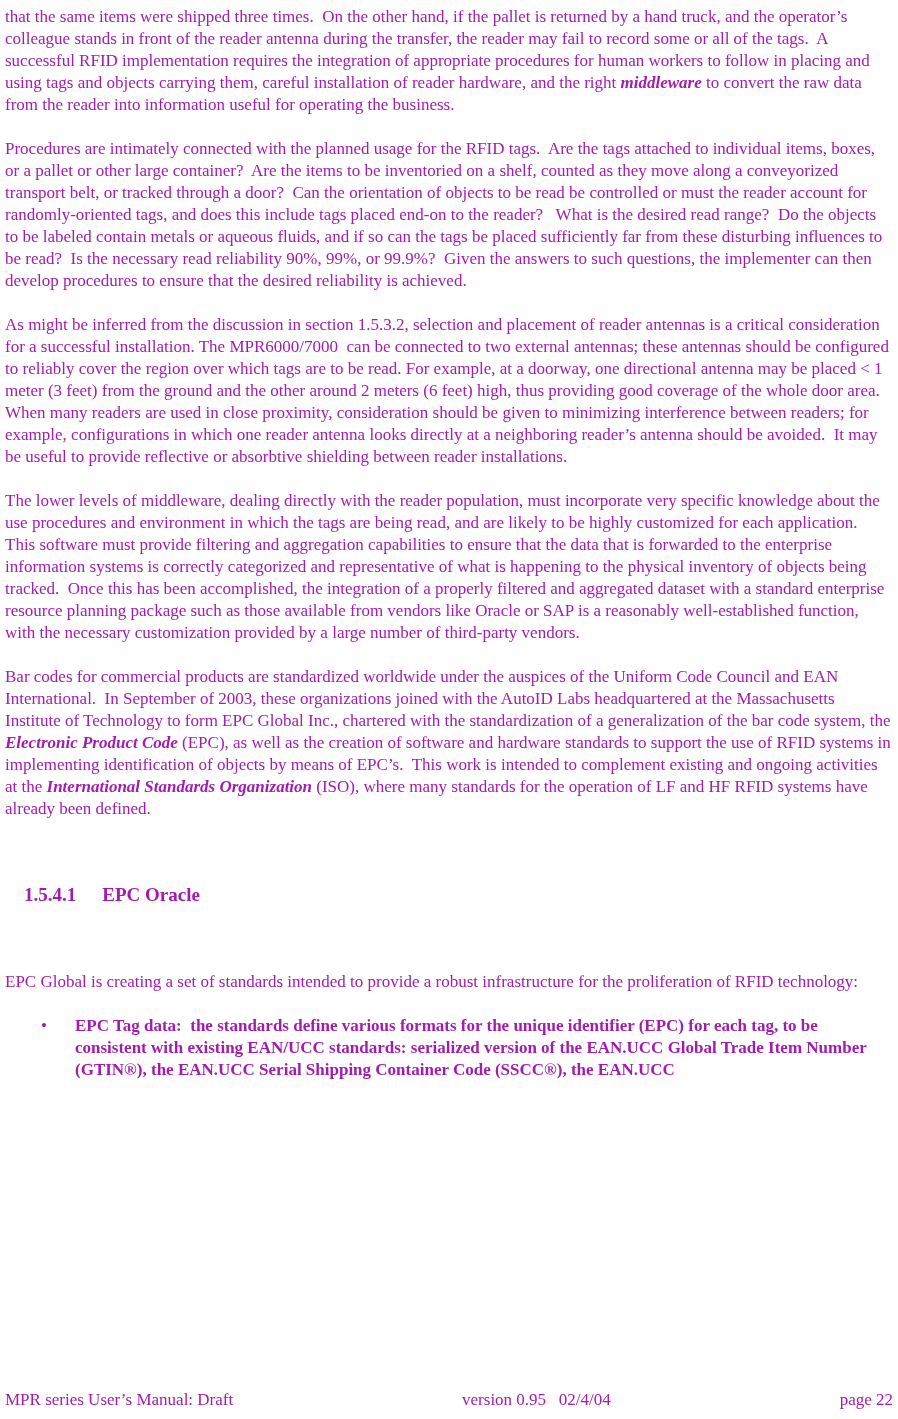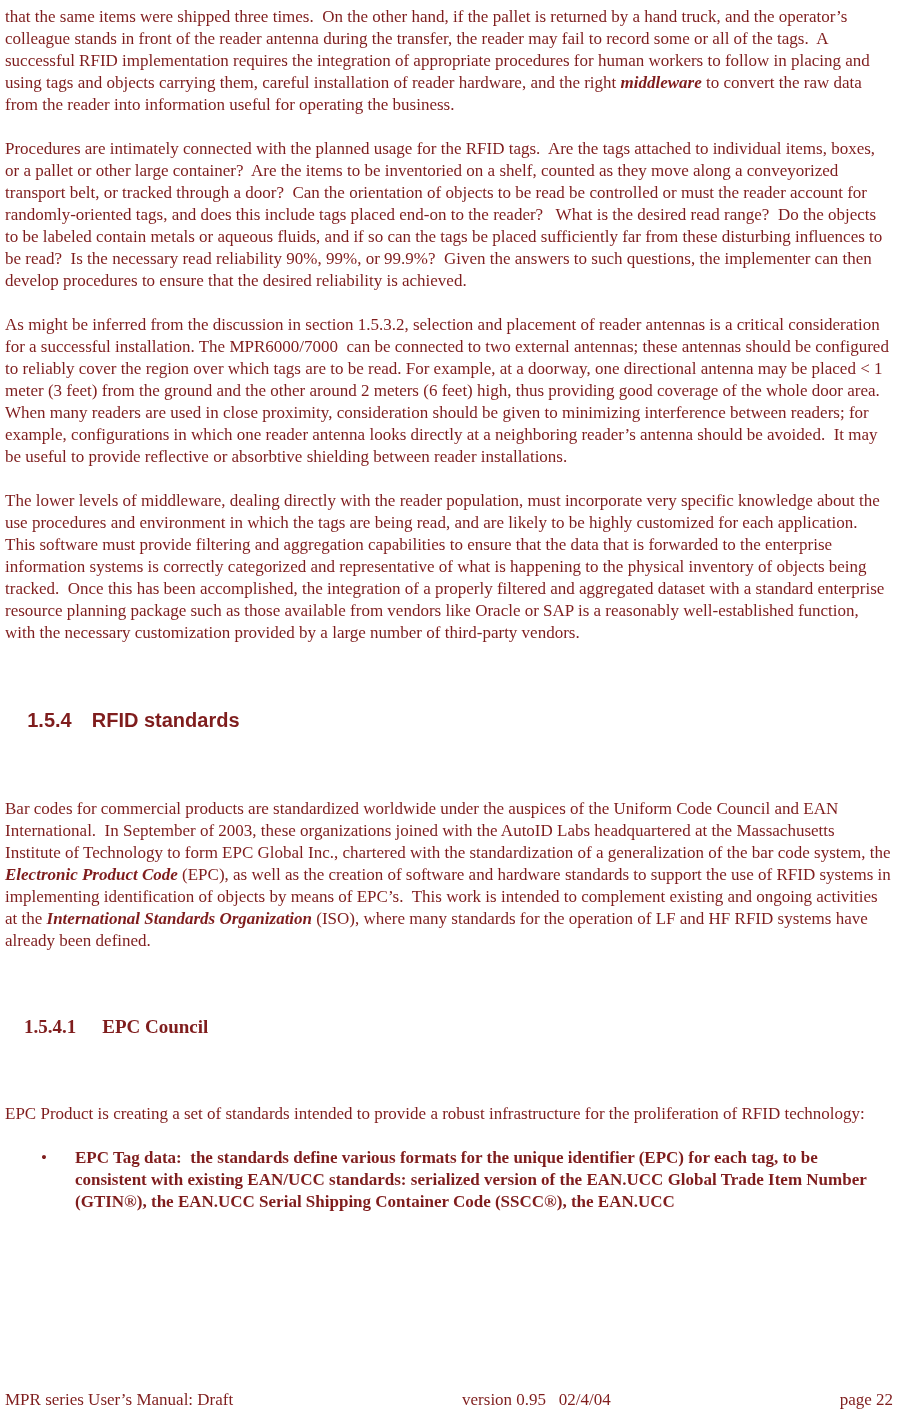--- a/index.html
+++ b/index.html
@@ -3,21 +3,21 @@
 <meta charset="utf-8">
 <style>
   * { margin: 0; padding: 0; box-sizing: border-box; }
   html, body { background: #ffffff; }
   .page {
     position: relative;
     width: 898px;
     height: 1419px;
     margin: 0 auto;
     background: #ffffff;
-    color: #7f1d1d;
+    color: #a21caf;
     font-family: "Liberation Serif", "DejaVu Serif", serif;
     font-size: 17px;
     line-height: 22px;
     padding: 6px 5px 0 5px;
     overflow: hidden;
   }
   p.body-text {
     margin: 0 0 22px 0;
     white-space: pre-wrap;
     text-align: left;
@@ -76,31 +76,28 @@
 <div class="page">
 
   <p class="body-text"><span>that the same items were shipped three times.  On the other hand, if the pallet is returned by a hand truck, and the operator’s colleague stands in front of the reader antenna during the transfer, the reader may fail to record some or all of the tags.  A successful RFID implementation requires the integration of appropriate procedures for human workers to follow in placing and using tags and objects carrying them, careful installation of reader hardware, and the right </span><span class="bold italic">middleware</span><span> to convert the raw data from the reader into information useful for operating the business.</span></p>
 
   <p class="body-text"><span>Procedures are intimately connected with the planned usage for the RFID tags.  Are the tags attached to individual items, boxes, or a pallet or other large container?  Are the items to be inventoried on a shelf, counted as they move along a conveyorized transport belt, or tracked through a door?  Can the orientation of objects to be read be controlled or must the reader account for randomly-oriented tags, and does this include tags placed end-on to the reader?   What is the desired read range?  Do the objects to be labeled contain metals or aqueous fluids, and if so can the tags be placed sufficiently far from these disturbing influences to be read?  Is the necessary read reliability 90%, 99%, or 99.9%?  Given the answers to such questions, the implementer can then develop procedures to ensure that the desired reliability is achieved.</span></p>
 
   <p class="body-text"><span>As might be inferred from the discussion in section 1.5.3.2, selection and placement of reader antennas is a critical consideration for a successful installation. The MPR6000/7000  can be connected to two external antennas; these antennas should be configured to reliably cover the region over which tags are to be read. For example, at a doorway, one directional antenna may be placed &lt; 1 meter (3 feet) from the ground and the other around 2 meters (6 feet) high, thus providing good coverage of the whole door area.  When many readers are used in close proximity, consideration should be given to minimizing interference between readers; for example, configurations in which one reader antenna looks directly at a neighboring reader’s antenna should be avoided.  It may be useful to provide reflective or absorbtive shielding between reader installations.</span></p>
 
   <p class="body-text"><span>The lower levels of middleware, dealing directly with the reader population, must incorporate very specific knowledge about the use procedures and environment in which the tags are being read, and are likely to be highly customized for each application.  This software must provide filtering and aggregation capabilities to ensure that the data that is forwarded to the enterprise information systems is correctly categorized and representative of what is happening to the physical inventory of objects being tracked.  Once this has been accomplished, the integration of a properly filtered and aggregated dataset with a standard enterprise resource planning package such as those available from vendors like Oracle or SAP is a reasonably well-established function, with the necessary customization provided by a large number of third-party vendors.</span></p>
 
-  <h2 class="heading-sans">
-    <span class="h-num">1.5.4</span><span>RFID standards</span>
-  </h2>
 
   <p class="body-text"><span>Bar codes for commercial products are standardized worldwide under the auspices of the Uniform Code Council and EAN International.  In September of 2003, these organizations joined with the AutoID Labs headquartered at the Massachusetts Institute of Technology to form EPC Global Inc., chartered with the standardization of a generalization of the bar code system, the </span><span class="bold italic">Electronic Product Code</span><span> (EPC), as well as the creation of software and hardware standards to support the use of RFID systems in implementing identification of objects by means of EPC’s.  This work is intended to complement existing and ongoing activities at the </span><span class="bold italic">International Standards Organization</span><span> (ISO), where many standards for the operation of LF and HF RFID systems have already been defined.</span></p>
 
   <h3 class="heading-serif">
-    <span class="h-num">1.5.4.1</span><span>EPC Council</span>
+    <span class="h-num">1.5.4.1</span><span>EPC Oracle</span>
   </h3>
 
-  <p class="body-text"><span>EPC Product is creating a set of standards intended to provide a robust infrastructure for the proliferation of RFID technology:</span></p>
+  <p class="body-text"><span>EPC Global is creating a set of standards intended to provide a robust infrastructure for the proliferation of RFID technology:</span></p>
 
   <div class="bullet-item">
     <span class="bullet-marker">•</span>
     <span class="bullet-text"><span>EPC Tag data:  the standards define various formats for the unique identifier (EPC) for each tag, to be consistent with existing EAN/UCC standards: serialized version of the EAN.UCC Global Trade Item Number (GTIN®), the EAN.UCC Serial Shipping Container Code (SSCC®), the EAN.UCC</span></span>
   </div>
 
   <div class="footer">
     <span>MPR series User’s Manual: Draft</span>
     <span>version 0.95   02/4/04</span>
     <span>page 22</span>

